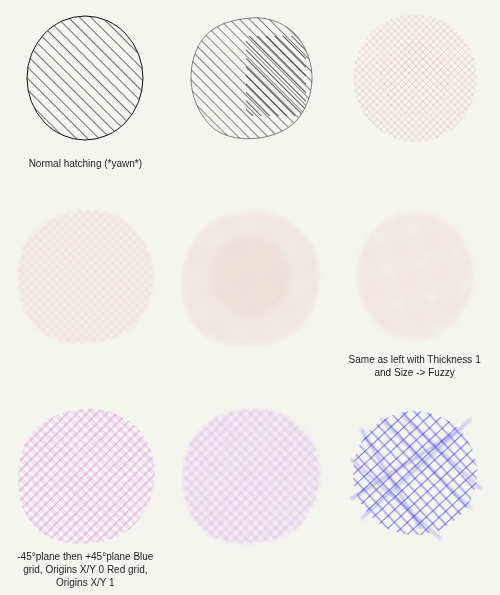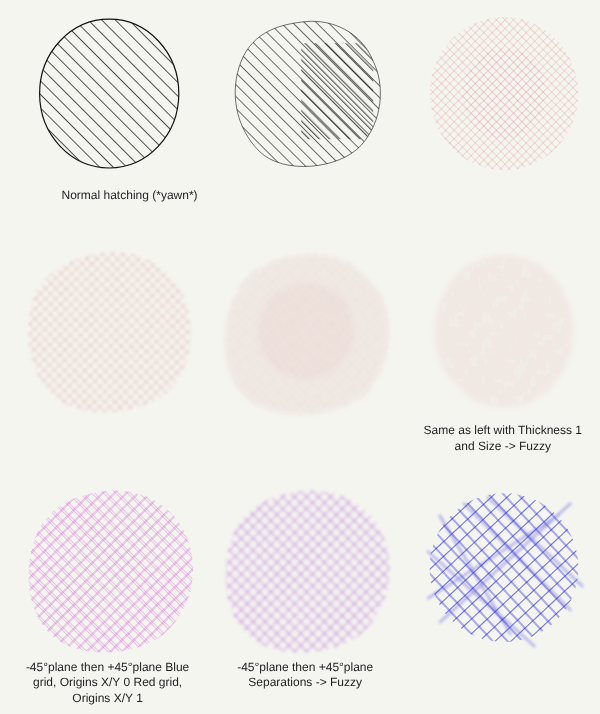--- a/index.html
+++ b/index.html
@@ -16,21 +16,21 @@
       grid-template-columns: repeat(3, 1fr);
       grid-template-rows: repeat(3, 1fr);
       width: 500px;
       height: 595px;
       padding: 4px;
       gap: 2px;
     }
     .cell {
       display: flex;
       flex-direction: column;
-      align-items: flex-end;
+      align-items: center;
       justify-content: flex-start;
       padding: 2px;
     }
     .canvas-area {
       width: 148px;
       height: 148px;
       position: relative;
       flex-shrink: 0;
     }
     .caption {
@@ -253,22 +253,20 @@
           <filter id="blur8">
             <feGaussianBlur stdDeviation="1.5"></feGaussianBlur>
           </filter>
         </defs>
         <g filter="url(#blur8)">
           <rect x="0" y="0" width="148" height="148" fill="url(#grid8a)" clip-path="url(#blob8)"></rect>
           <rect x="0" y="0" width="148" height="148" fill="url(#grid8b)" clip-path="url(#blob8)"></rect>
         </g>
       </svg>
     </div>
-    <div class="caption">-45°plane then +45°plane
-Separations -&gt; Fuzzy</div>
   </div>
 
   <div class="cell cell-9">
     <div class="canvas-area">
       <svg width="148" height="148" viewBox="0 0 148 148">
         <defs>
           <clipPath id="blob9">
             <ellipse cx="74" cy="74" rx="62" ry="62"></ellipse>
           </clipPath>
           <pattern id="grid9a" x="0" y="0" width="9" height="9" patternUnits="userSpaceOnUse" patternTransform="rotate(-43)">

